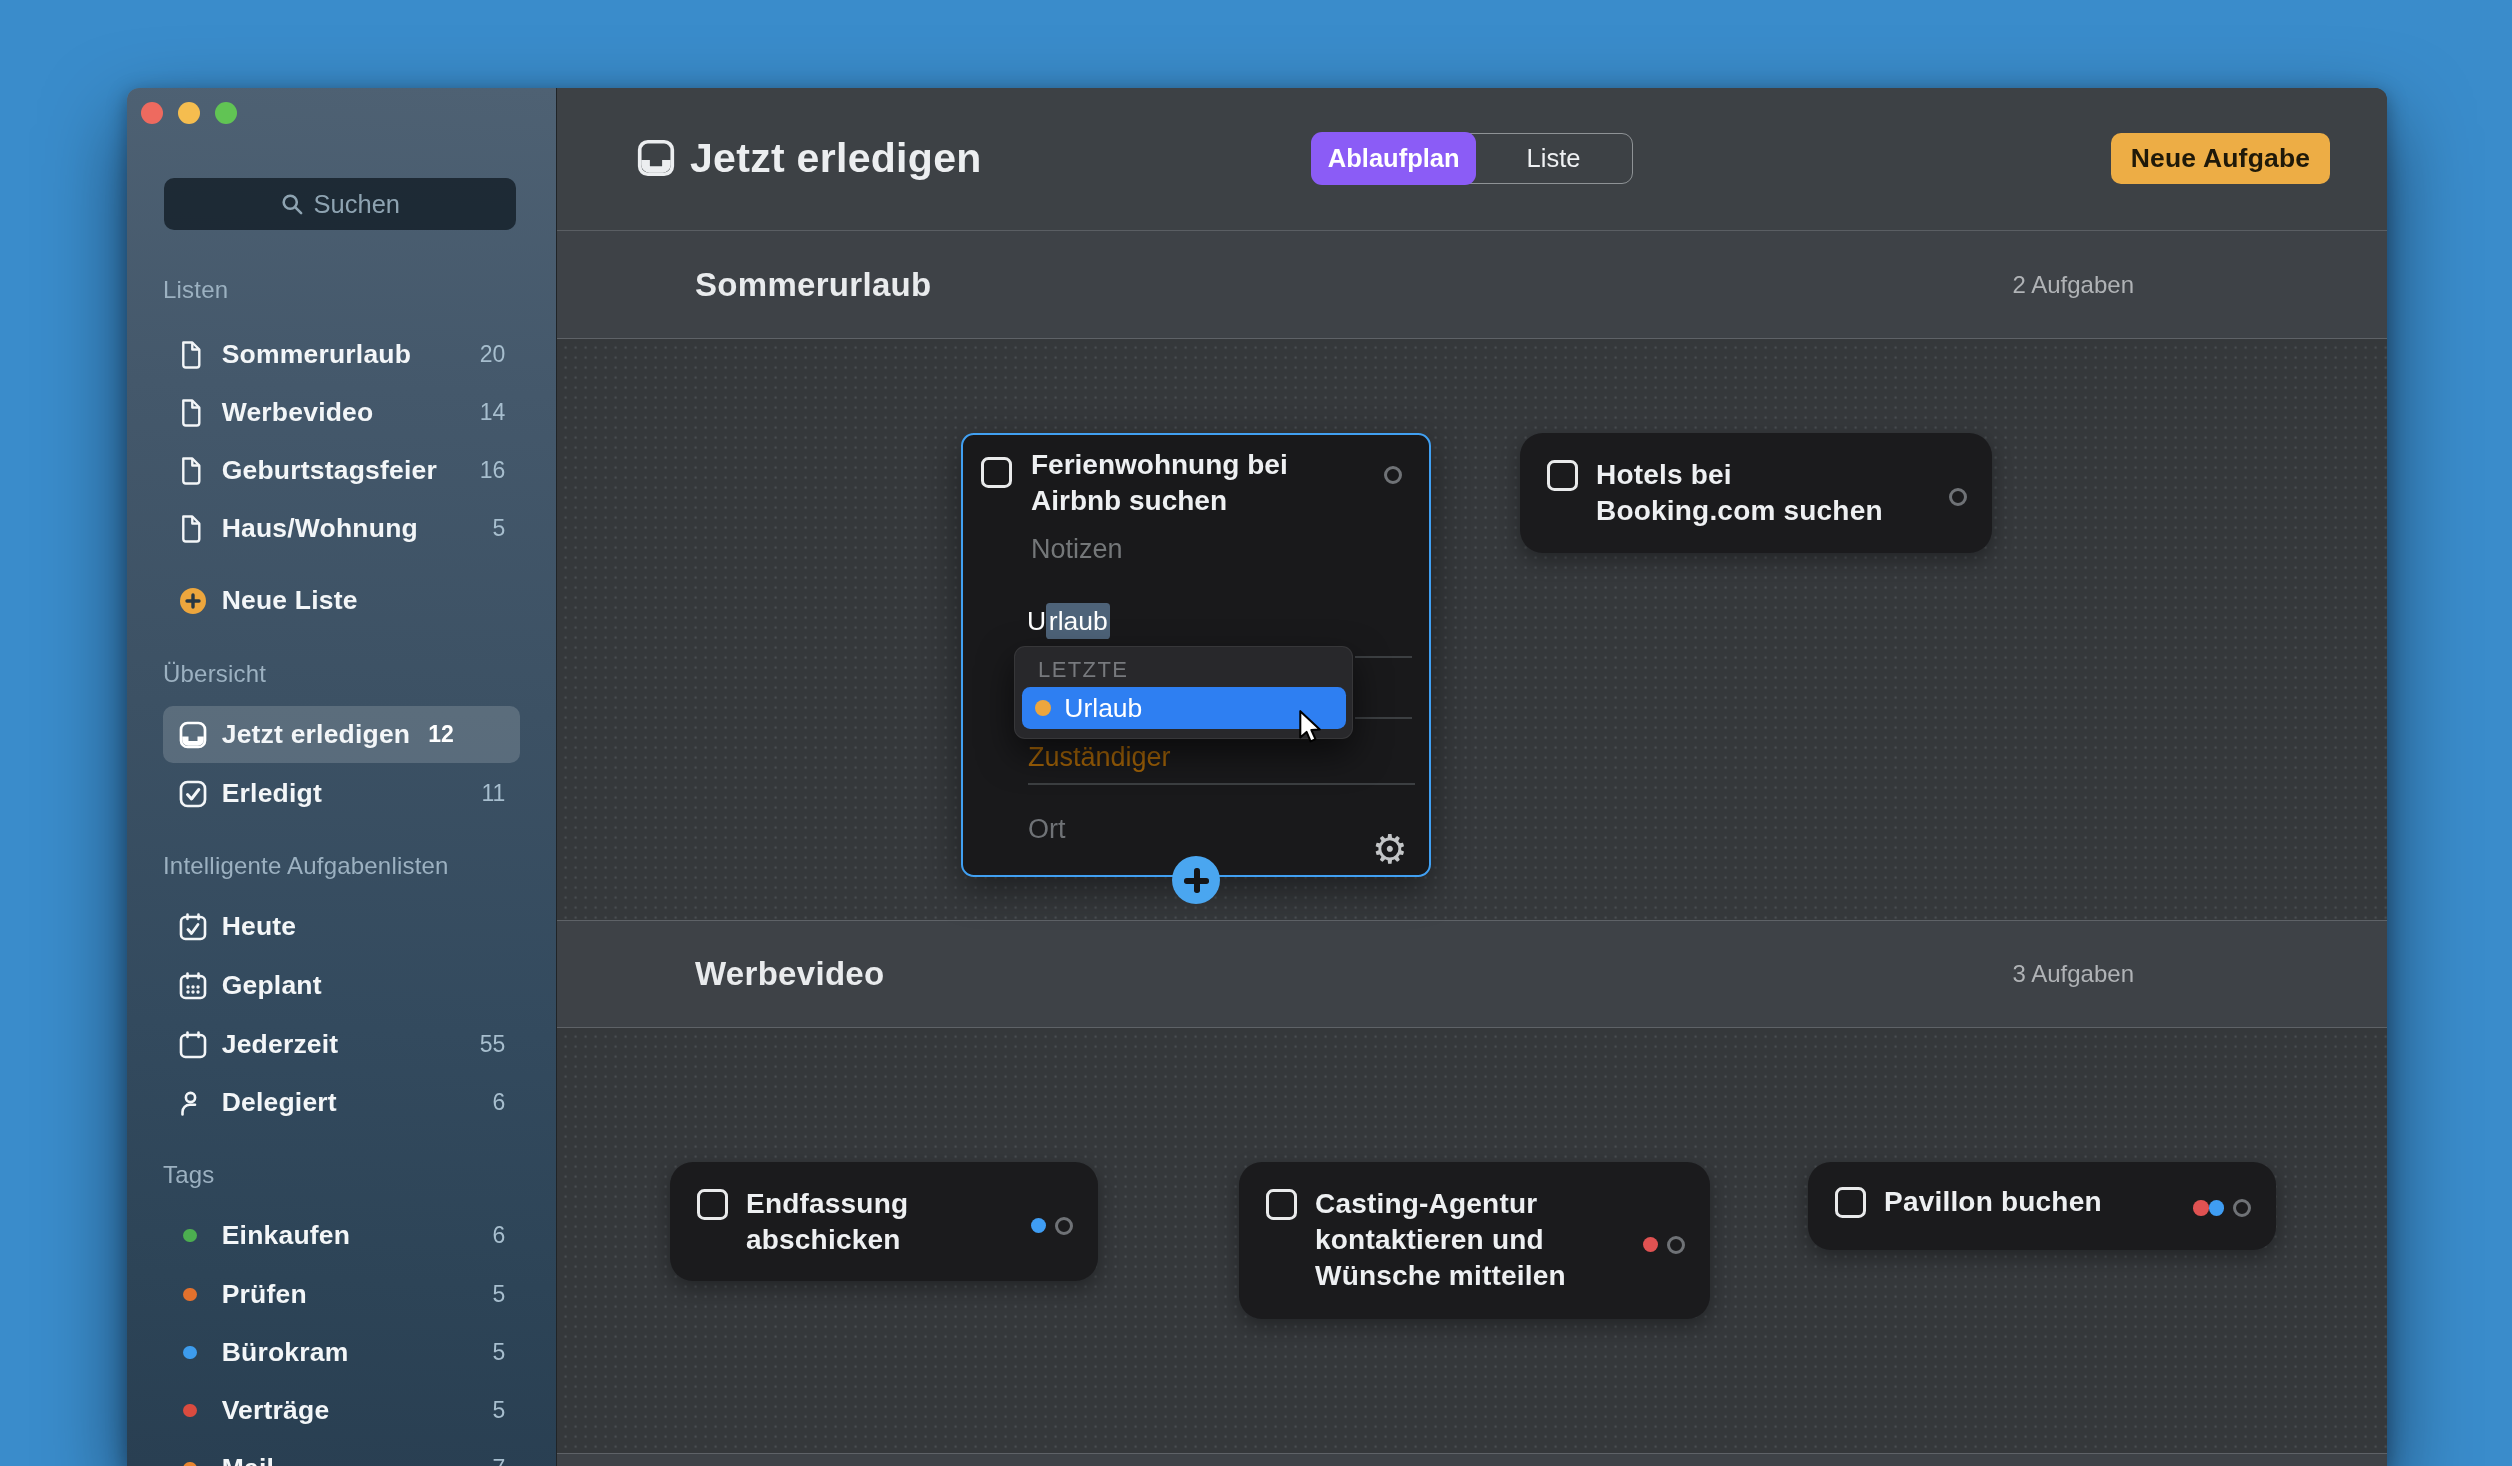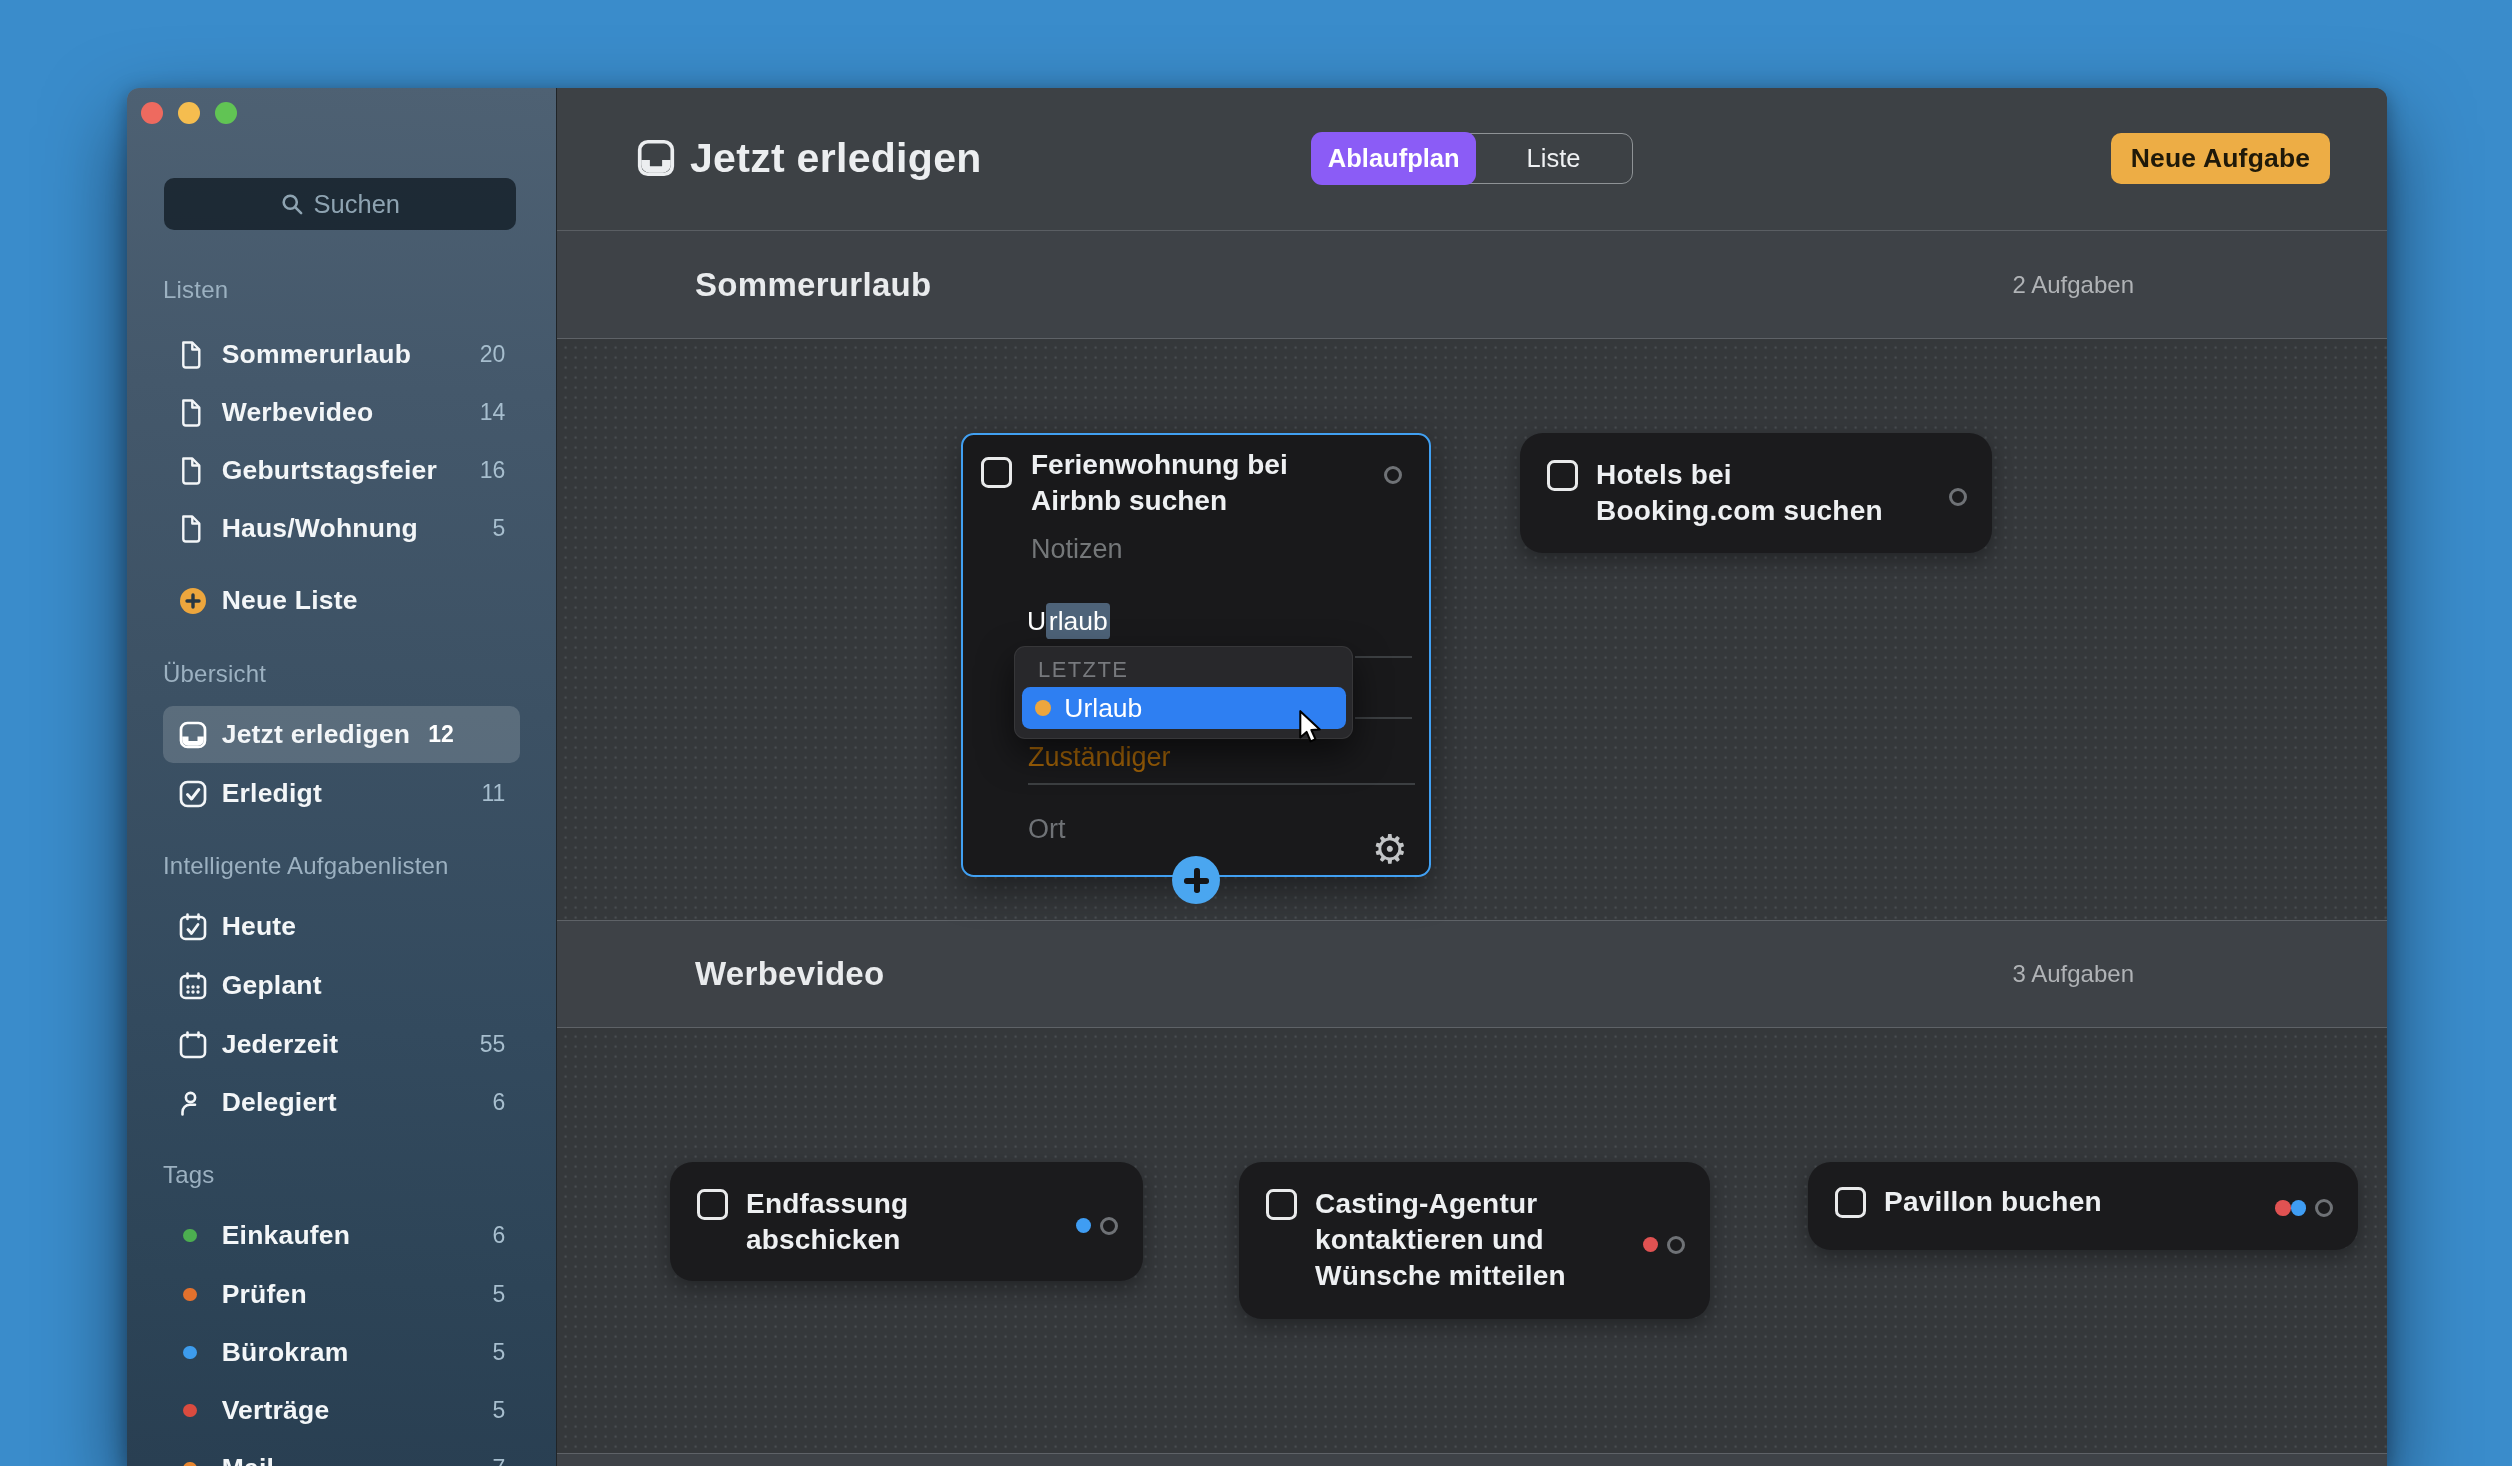--- a/index.html
+++ b/index.html
@@ -393,21 +393,21 @@
       </div>
 
       <div class="dropdown">
         <span class="dd-group">LETZTE</span>
         <div class="dd-row" style="background-color: rgb(46, 127, 242);">
           <span class="dd-dot" style="background-color: rgb(237, 166, 61);"></span>
           <span class="dd-text">Urlaub</span>
         </div>
       </div>
 
-      <div class="task-card" style="left:113px;top:1074px;width:473px;height:119px;">
+      <div class="task-card" style="left:113px;top:1074px;width:428px;height:119px;">
         <span class="checkbox"></span>
         <span class="card-title">
           <div>Endfassung</div>
           <div>abschicken</div>
         </span>
         <span class="card-icons">
           <span class="pdot" style="background-color: rgb(63, 157, 243);"></span>
           <span class="ring"></span>
         </span>
       </div>
@@ -418,21 +418,21 @@
           <div>Casting-Agentur</div>
           <div>kontaktieren und</div>
           <div>Wünsche mitteilen</div>
         </span>
         <span class="card-icons">
           <span class="pdot" style="background-color: rgb(224, 82, 82);"></span>
           <span class="ring"></span>
         </span>
       </div>
 
-      <div class="task-card" style="left:1251px;top:1074px;width:550px;height:88px;padding-top:22px;">
+      <div class="task-card" style="left:1251px;top:1074px;width:468px;height:88px;padding-top:22px;">
         <span class="checkbox"></span>
         <span class="card-title">
           <div>Pavillon buchen</div>
         </span>
         <span class="card-icons" style="margin-top:5.5px;">
           <span class="pdot" style="background-color: rgb(224, 82, 82);"></span>
           <span class="pdot overlap" style="background-color: rgb(63, 157, 243);"></span>
           <span class="ring"></span>
         </span>
       </div>

